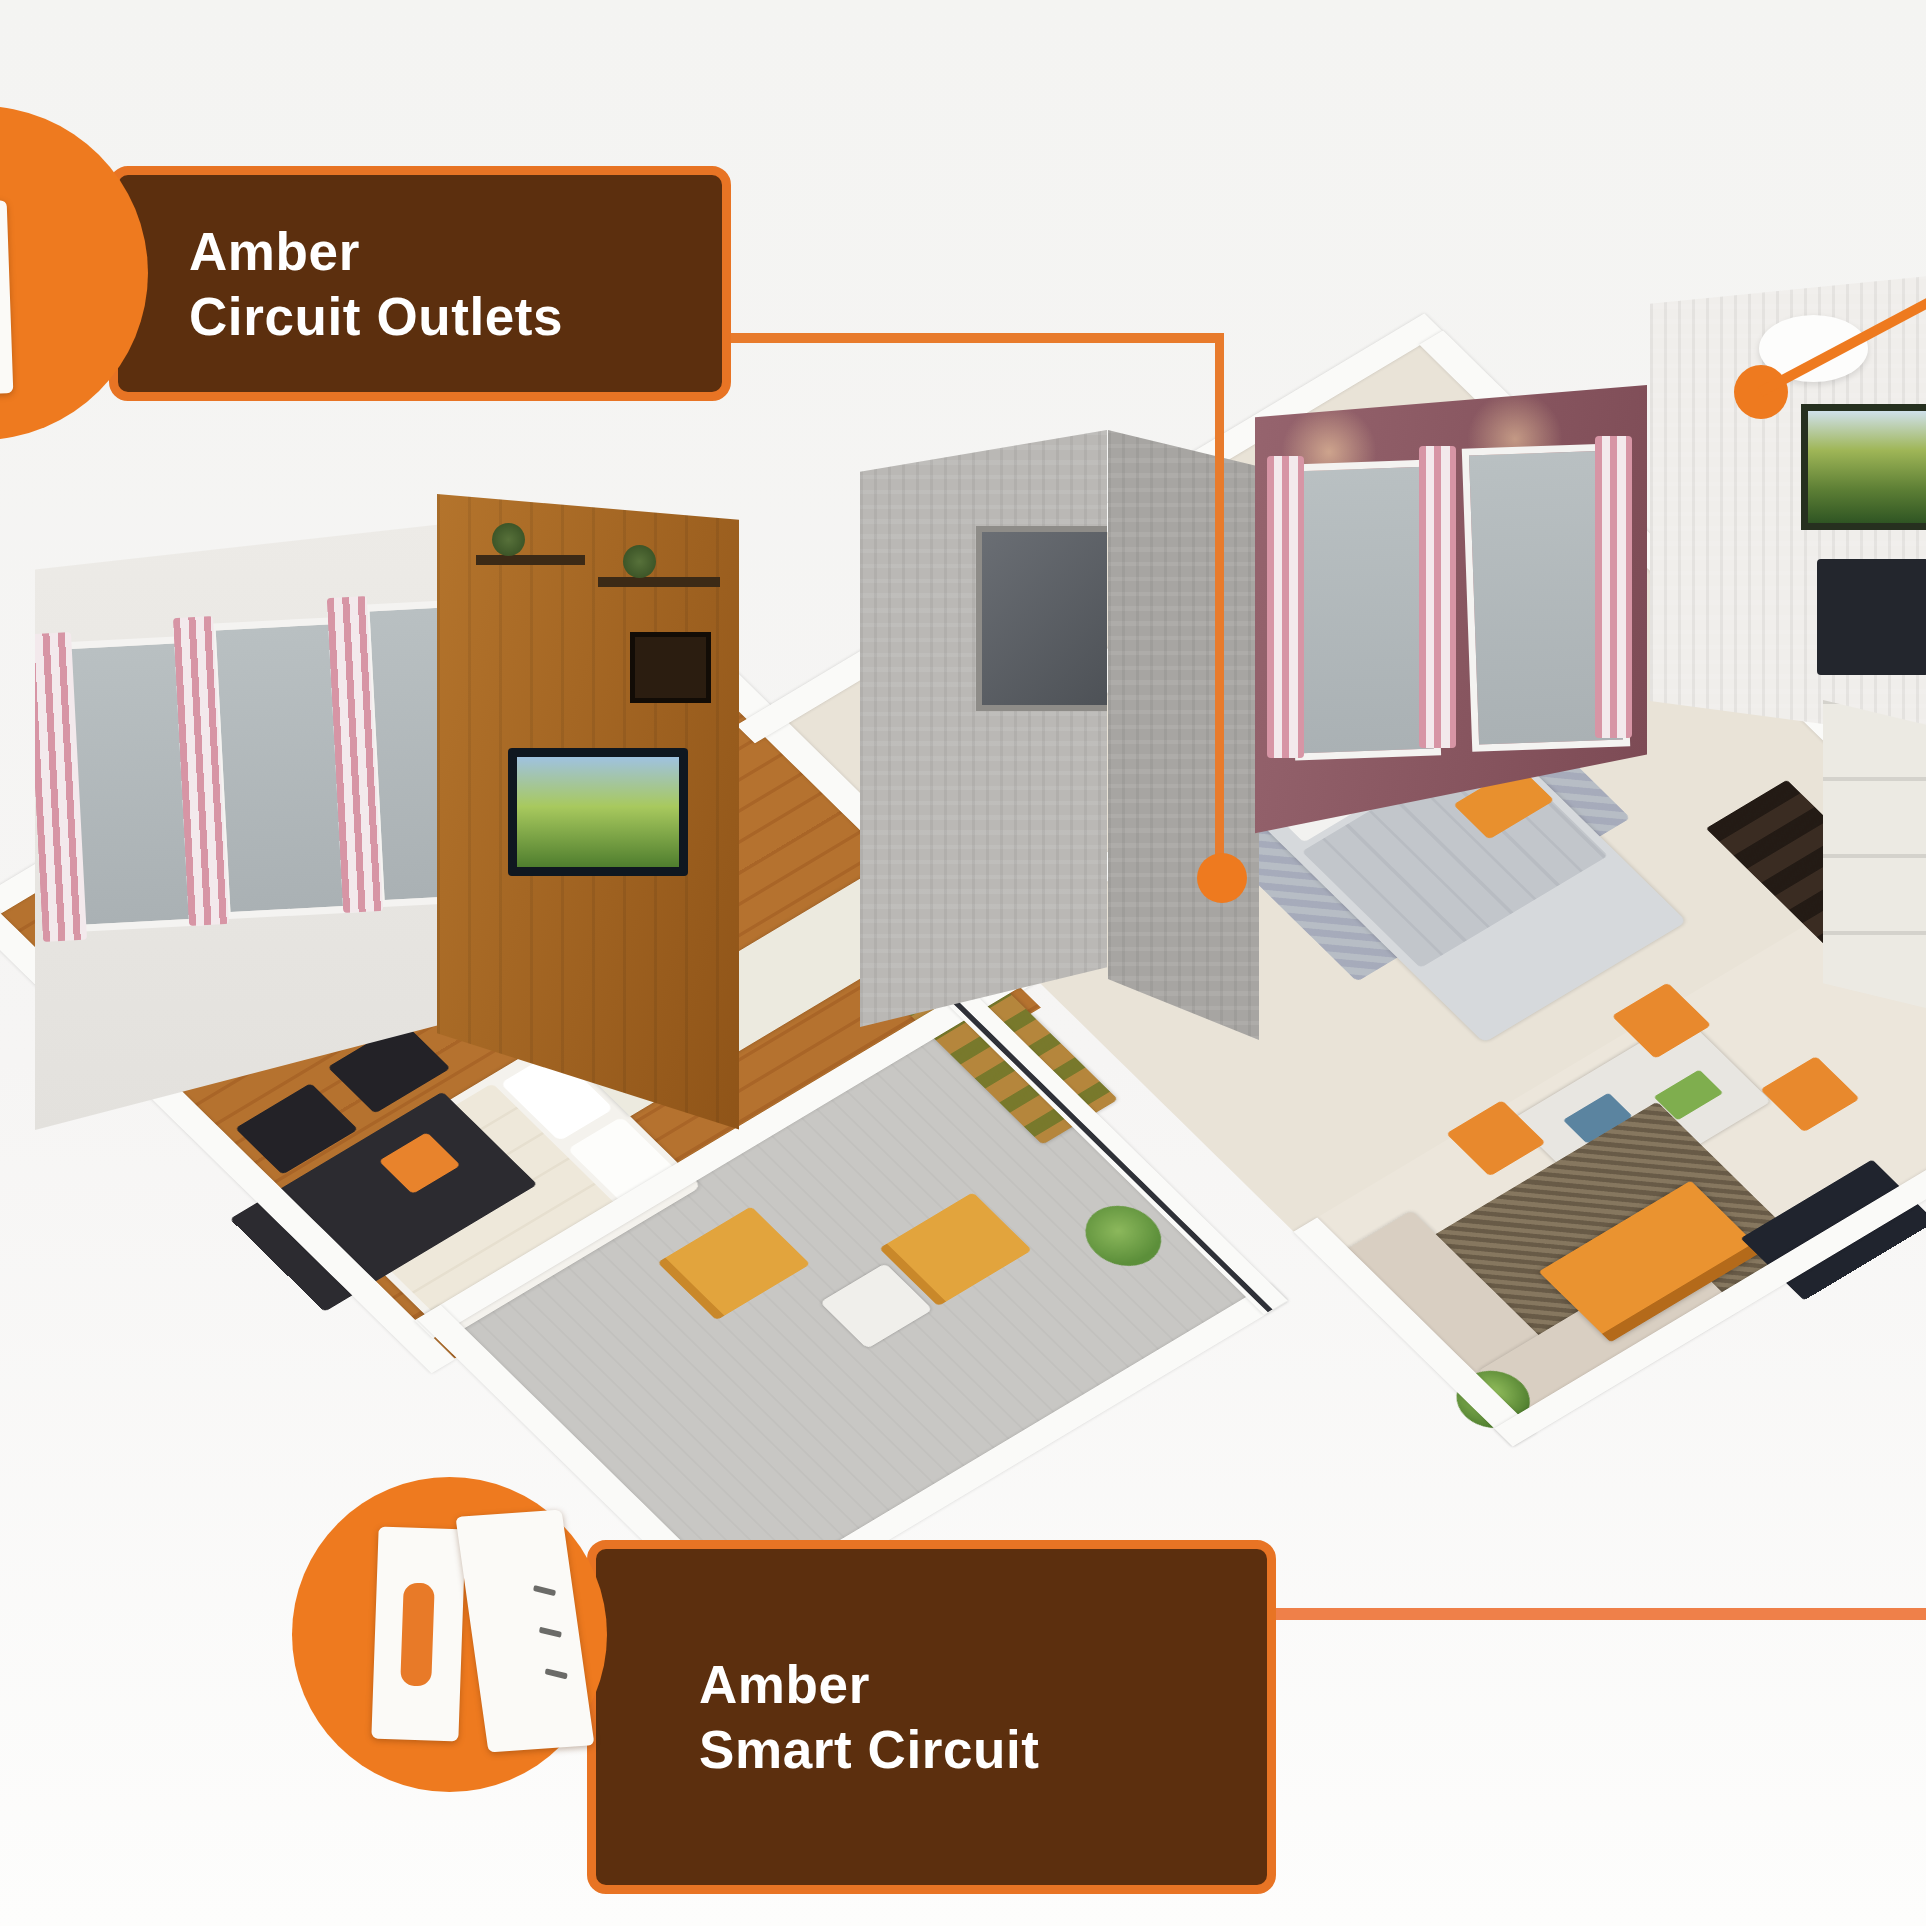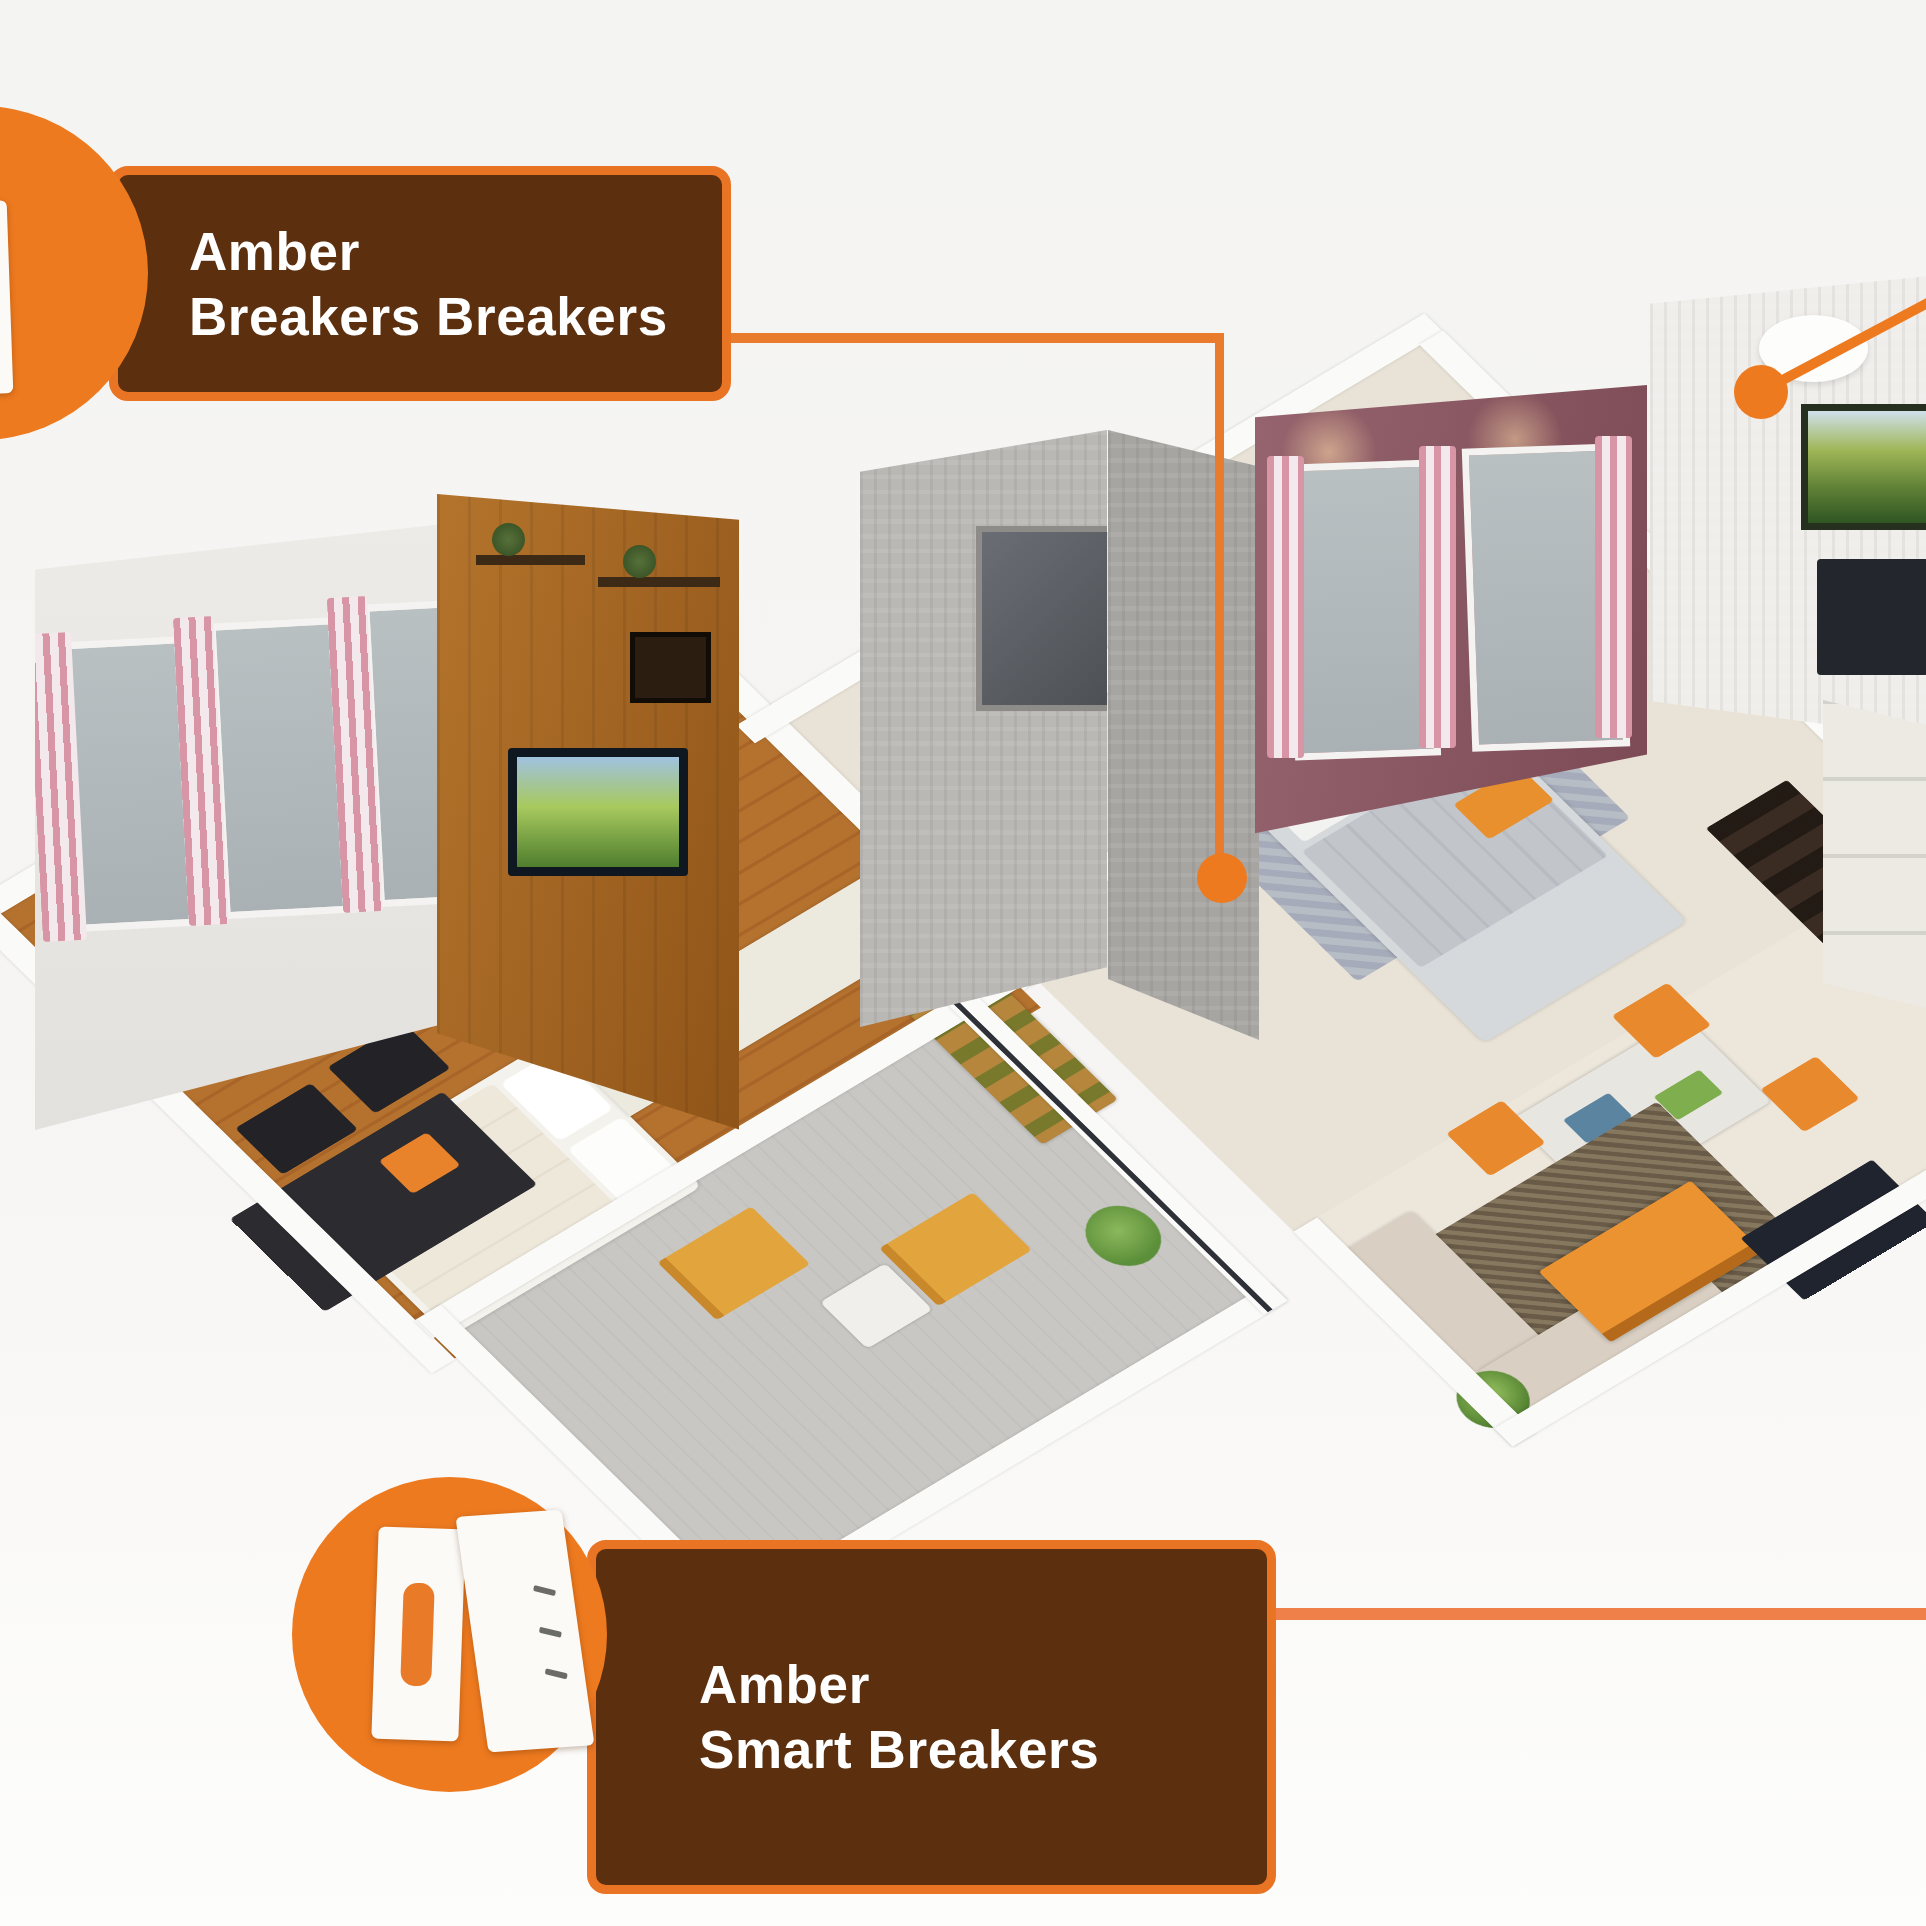--- a/index.html
+++ b/index.html
@@ -157,39 +157,39 @@
   <div class="abs conn" style="left:1215px;top:333px;width:9px;height:523px;"></div>
   <div class="abs dot" style="left:1197px;top:853px;width:50px;height:50px;"></div>
 
   <div class="abs conn-salmon" style="left:1149px;top:1608px;width:780px;height:11.6px;"></div>
 
   <div class="abs dot" style="left:1734px;top:365px;width:54px;height:54px;"></div>
   <div class="abs" style="left:1760px;top:387px;width:199px;height:9.6px;background:#ee7a1f;transform:rotate(-28deg);transform-origin:left center;z-index:3;"></div>
 
   <div class="abs calloutbox" style="left:109px;top:166px;width:533px;height:217px;padding-left:71px;">
     <span>Amber</span>
-    <span>Breakers Breakers</span>
+    <span>Circuit Outlets</span>
   </div>
   <div class="abs badge" style="left:-186px;top:106px;width:334px;height:334px;">
     <div class="abs panelwhite" style="left:87px;top:96px;width:109px;height:193px;transform:rotate(-2deg);">
       
       
       
       
       
       
       
       
       
     </div>
   </div>
 
   <div class="abs calloutbox" style="left:587px;top:1540px;width:568px;height:336px;padding-left:103px;">
     <span>Amber</span>
-    <span>Smart Breakers</span>
+    <span>Smart Circuit</span>
   </div>
   <div class="abs badge" style="left:292px;top:1477px;width:315px;height:315px;">
     <div>
       <div class="abs panelwhite" style="left:83px;top:51px;width:87px;height:212px;transform:rotate(2deg);">
         <div class="abs" style="left:27px;top:55px;width:31px;height:103px;background:#e87a28;border-radius:14px;"></div>
       </div>
       <div class="abs panelwhite" style="left:180px;top:35px;width:106px;height:238px;transform:rotate(-8deg) skewY(4deg);">
         <div class="abs dash" style="left:67px;top:77px;width:22px;height:5.8px;transform:rotate(18deg);"></div>
         <div class="abs dash" style="left:67px;top:119px;width:22px;height:5.8px;transform:rotate(18deg);"></div>
         <div class="abs dash" style="left:67px;top:161px;width:22px;height:5.8px;transform:rotate(18deg);"></div>

